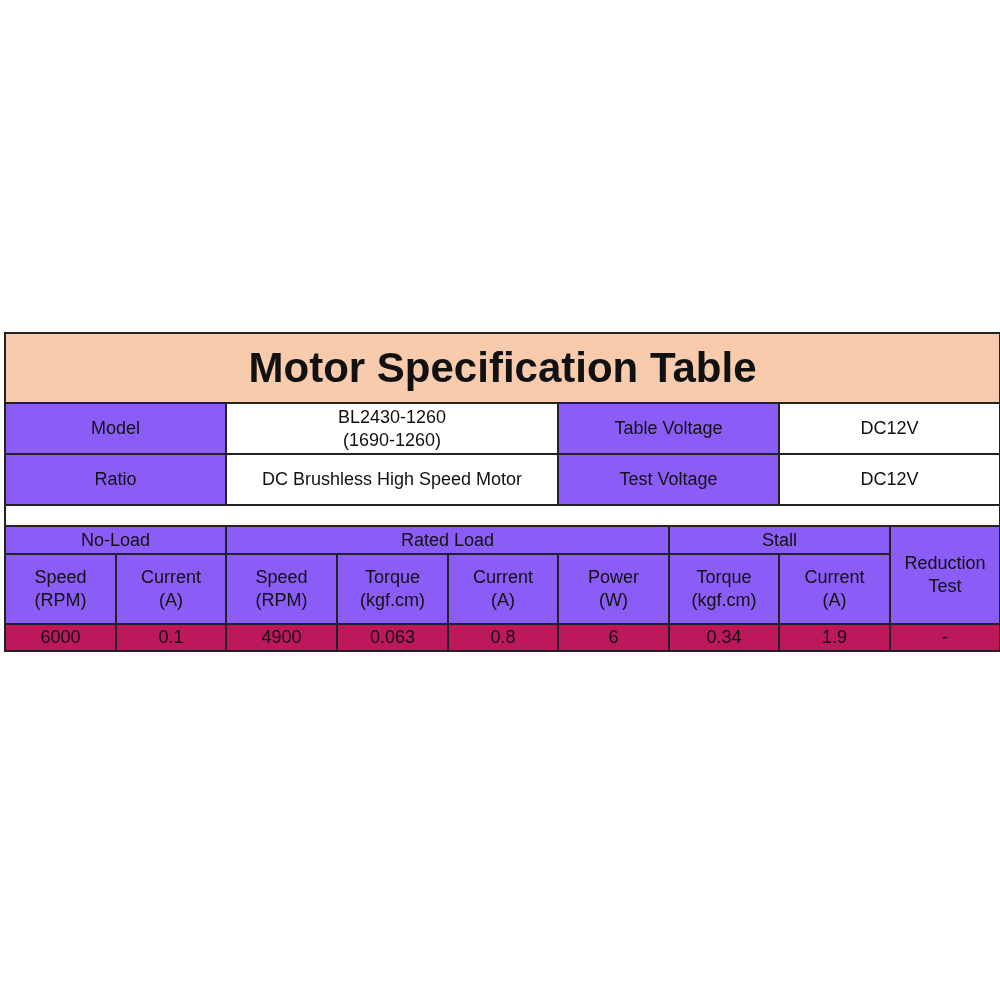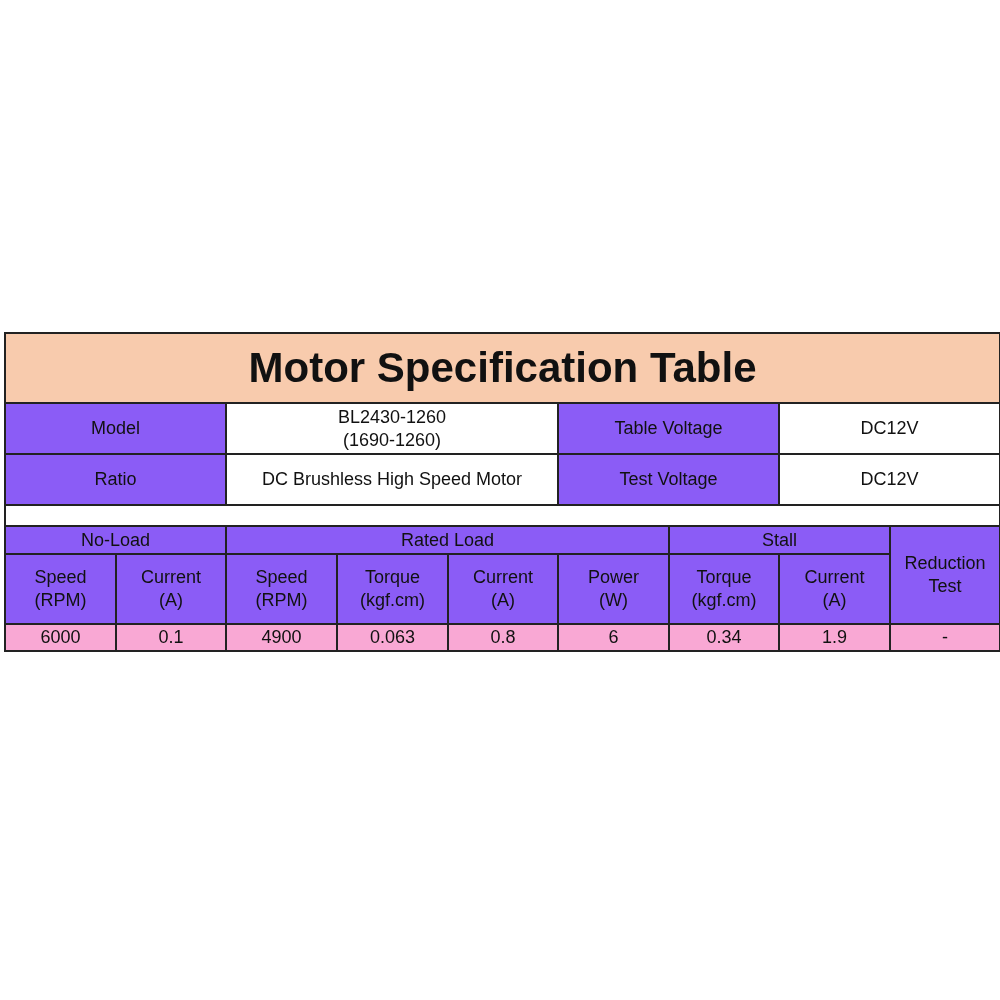--- a/index.html
+++ b/index.html
@@ -37,21 +37,21 @@
     font-size: 42px !important;
     font-weight: bold;
     line-height: 48px !important;
   }
   .lbl { background: #8b5cf6; }
   .val { background: #ffffff; }
   .row-info td { height: 49px; }
   .row-blank td { height: 19px; background: #ffffff; }
   .row-group td { height: 26px; }
   .row-sub td { height: 68px; }
-  .row-data td { height: 25px; background: #f9a8d4; margin-left: 11px; }
+  .row-data td { height: 25px; background: #be185d; margin-left: 11px; }
 </style>
 </head>
 <body>
 
 <table class="spec">
   <colgroup>
     <col style="width:111px">
       <col style="width:110px">
       <col style="width:111px">
       <col style="width:111px">

